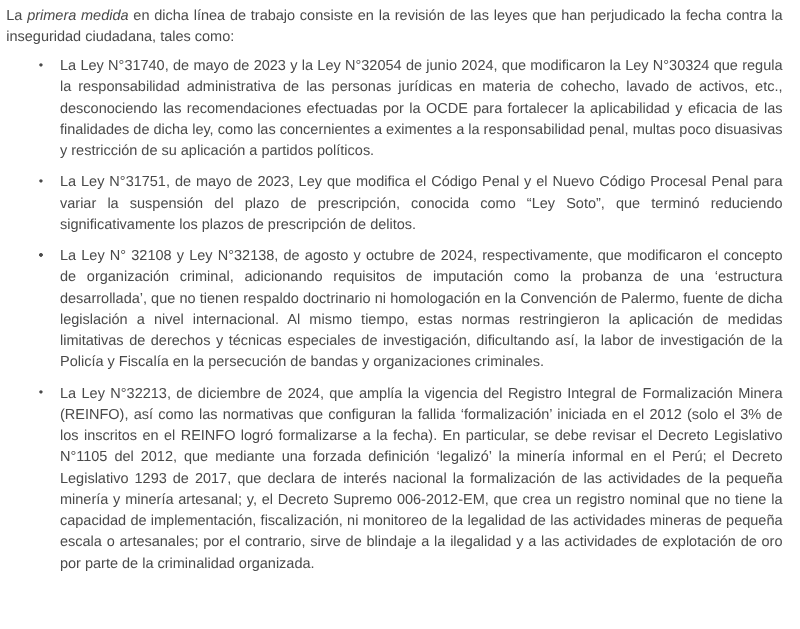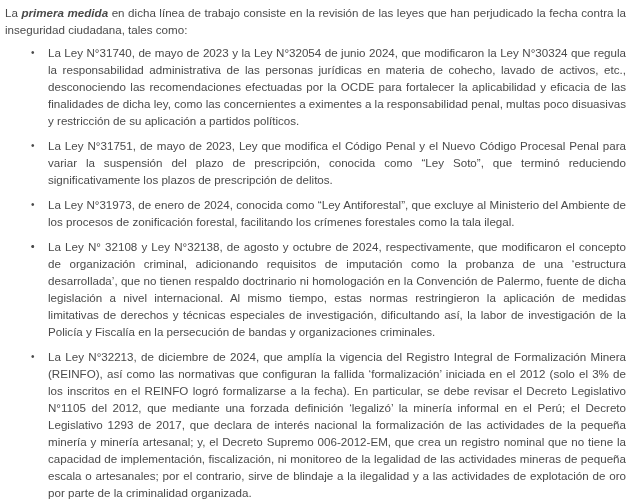--- a/index.html
+++ b/index.html
@@ -5,21 +5,21 @@
     html, body { margin: 0; padding: 0; background: #ffffff; }
     body {
       width: 640px; height: 503px; overflow: hidden;
       font-family: "Liberation Sans", sans-serif;
       color: #4a4a4a;
       font-size: 11.6px;
       line-height: 17px;
     }
     .doc { padding: 4px 14px 0 5px; }
     .intro { margin: 0 0 6px 0; text-align: justify; }
-    .intro em { font-style: italic; font-weight: bold; }
+    .intro em { font-style: italic; }
     ul.laws { list-style: none; margin: 0; padding: 0; }
     ul.laws li {
       position: relative;
       padding-left: 43px;
       margin: 0 0 8px 0;
       text-align: justify;
     }
     ul.laws li .bullet {
       position: absolute; left: 26px; top: 0;
       font-size: 10px;
@@ -35,21 +35,20 @@
     <li>
       <span class="bullet">•</span>
       <span>La Ley N°31740, de mayo de 2023 y la Ley N°32054 de junio 2024, que modificaron la Ley N°30324 que regula la responsabilidad administrativa de las personas jurídicas en materia de cohecho, lavado de activos, etc., desconociendo las recomendaciones efectuadas por la OCDE para fortalecer la aplicabilidad y eficacia de las finalidades de dicha ley, como las concernientes a eximentes a la responsabilidad penal, multas poco disuasivas y restricción de su aplicación a partidos políticos.</span>
     </li>
     <li>
       <span class="bullet">•</span>
       <span>La Ley N°31751, de mayo de 2023, Ley que modifica el Código Penal y el Nuevo Código Procesal Penal para variar la suspensión del plazo de prescripción, conocida como “Ley Soto”, que terminó reduciendo significativamente los plazos de prescripción de delitos.</span>
     </li>
     <li>
       <span class="bullet">•</span>
-      <span>La Ley N°31973, de enero de 2024, conocida como “Ley Antiforestal”, que excluye al Ministerio del Ambiente de los procesos de zonificación forestal, facilitando los crímenes forestales como la tala ilegal.</span>
     </li>
     <li>
       <span class="bullet">•</span>
     </li>
     <li>
       <span class="bullet">•</span>
       <span>La Ley N° 32108 y Ley N°32138, de agosto y octubre de 2024, respectivamente, que modificaron el concepto de organización criminal, adicionando requisitos de imputación como la probanza de una ‘estructura desarrollada’, que no tienen respaldo doctrinario ni homologación en la Convención de Palermo, fuente de dicha legislación a nivel internacional. Al mismo tiempo, estas normas restringieron la aplicación de medidas limitativas de derechos y técnicas especiales de investigación, dificultando así, la labor de investigación de la Policía y Fiscalía en la persecución de bandas y organizaciones criminales.</span>
     </li>
     <li>
       <span class="bullet">•</span>

